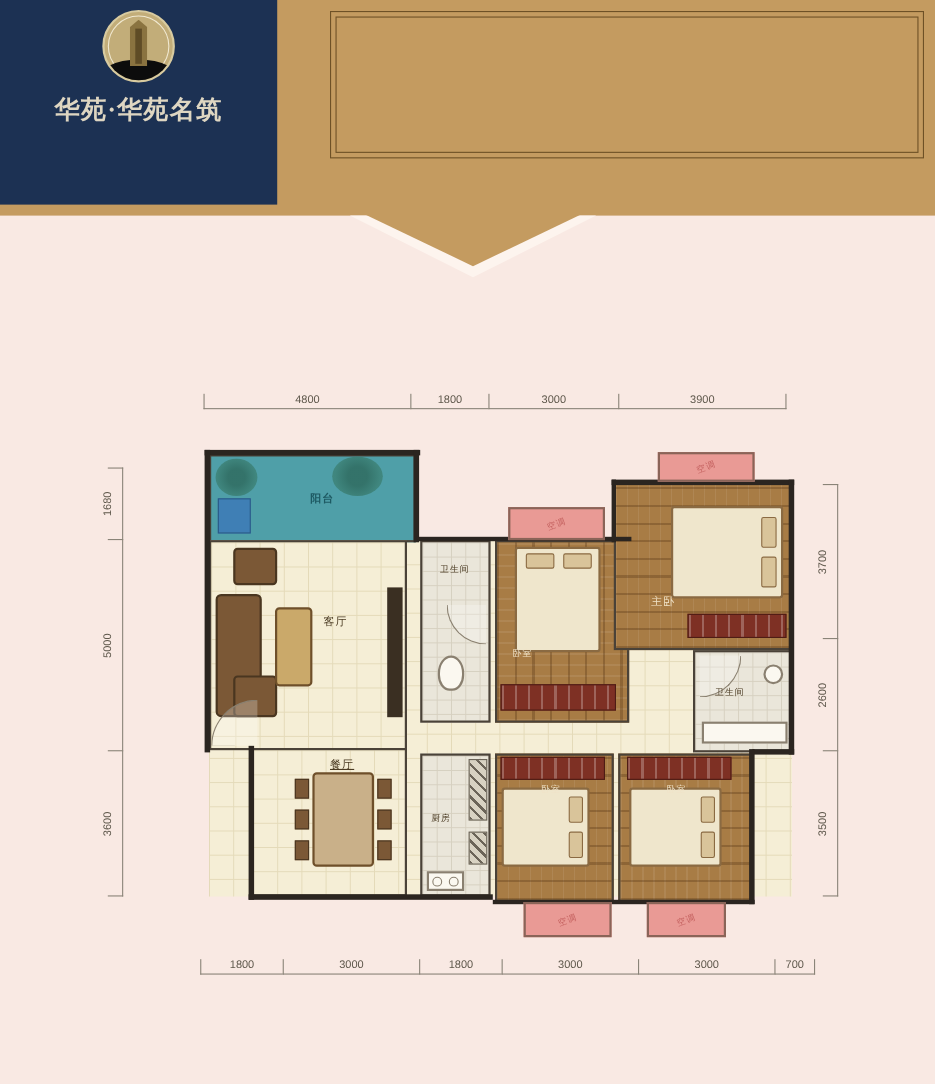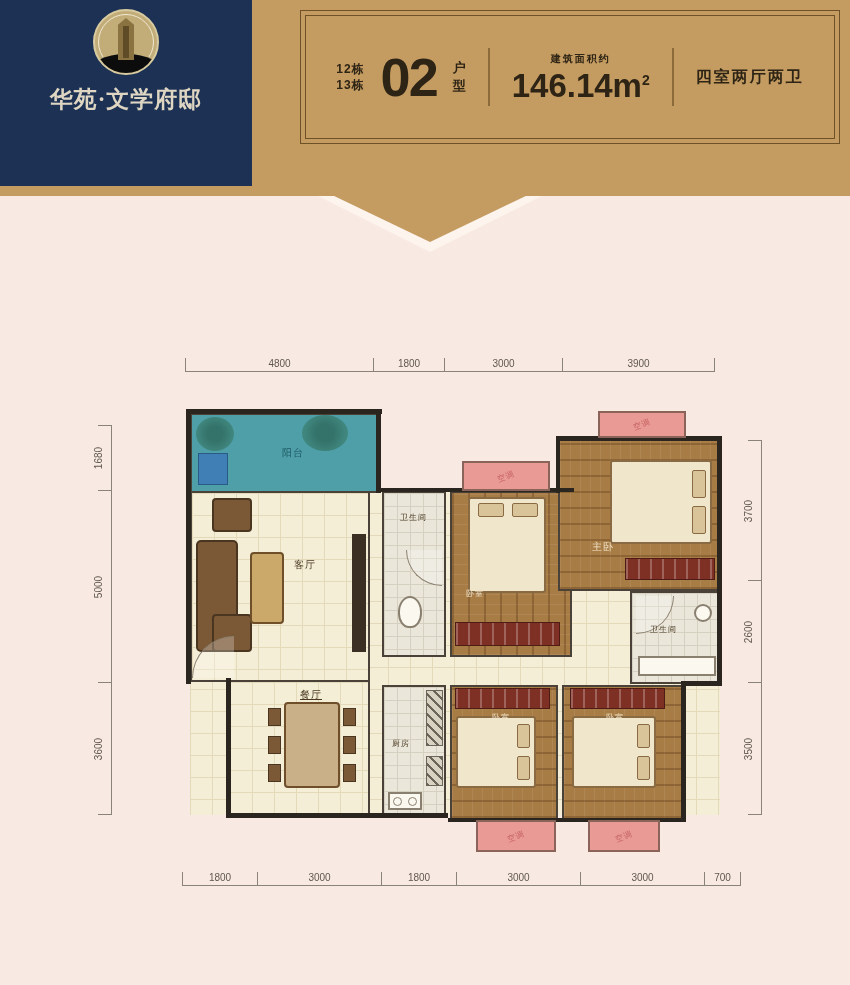--- a/index.html
+++ b/index.html
@@ -64,21 +64,21 @@
   .wood-h { background-color:#a87c45;
       background-image:repeating-linear-gradient(0deg, rgba(60,30,5,.25) 0 2px, transparent 2px 16px),
                        repeating-linear-gradient(90deg, rgba(255,255,255,.08) 0 1px, transparent 1px 10px); }
   .room { position:absolute; border:2px solid #4a4238; }
   .wall { position:absolute; background:#2b2520; }
   .bay { position:absolute; background:#e99a95; border:2px solid #8a6458;
       display:flex; align-items:center; justify-content:center; }
   .bay span { font-size:8px; color:#c4615f; transform:rotate(-20deg); letter-spacing:1px; }
   .room-label { position:absolute; font-size:10px; color:#4a3a22; letter-spacing:1px; z-index:30; }
   .room-label.small { font-size:8px; }
-  .room-label.on-teal { color:#1e5a63; }
+  .room-label.on-teal { color:#1e5a63;font-weight:bold; }
   .furn { position:absolute; }
   .bed { position:absolute; background:#efe6cc; border:2px solid #8a6a42; border-radius:3px; }
   .pillow { position:absolute; background:#d9c49a; border:1px solid #8a6a42; border-radius:2px; }
   .wardrobe { position:absolute; background:#7e3024; border:1px solid #4e1c14;
       background-image:repeating-linear-gradient(90deg, rgba(255,255,255,.25) 0 2px, transparent 2px 12px); }
   .stripe45 { background:#d8d2c2;
       background-image:repeating-linear-gradient(45deg, #6b6458 0 2px, transparent 2px 7px);
       border:1px solid #6b6458; position:absolute; }
   .arc { position:absolute; border:1px solid #8a8070; border-top:none; border-right:none;
       border-radius:0 0 0 100%; background:rgba(255,255,255,.25); }
@@ -97,45 +97,27 @@
 </style>
 </head>
 <body>
 
 <div class="page">
 
   <div class="banner"></div>
   <div class="banner-arrow-halo"></div>
   <div class="banner-arrow"></div>
   <div class="banner-frame"></div>
-  <div class="banner-content">
-    <div class="bld-col">
-      <span>12栋</span>
-      <span>13栋</span>
-    </div>
-    <div class="unit-num">02</div>
-    <div class="unit-suffix">
-      <span>户</span>
-      <span>型</span>
-    </div>
-    <div class="v-div"></div>
-    <div class="area-col">
-      <div class="area-label">建筑面积约</div>
-      <div class="area-value"><span>146.14m</span><sup>2</sup></div>
-    </div>
-    <div class="v-div"></div>
-    <div class="layout-text">四室两厅两卫</div>
-  </div>
 
   <div class="brand-panel">
     <div class="logo">
       <div class="logo-dark"></div>
       <div class="logo-building"></div>
     </div>
-    <div class="brand-title">华苑·文学府邸</div>
+    <div class="brand-title">华苑·华苑名筑</div>
   </div>
 
   <div class="tile" style="position:absolute;left:190px;top:491px;width:530px;height:324px;"></div>
 
   <div class="room" style="left:190px;top:413px;width:188px;height:80px;background:#4f9fa8;">
     <div style="position:absolute;left:4px;top:2px;width:38px;height:34px;border-radius:50%;background:radial-gradient(circle,#2f6b5f 30%,#3d8277 70%);opacity:.85;"></div>
     <div style="position:absolute;right:28px;top:0px;width:46px;height:36px;border-radius:50%;background:radial-gradient(circle,#2f6b5f 30%,#3d8277 70%);opacity:.85;"></div>
     <div style="position:absolute;left:6px;top:38px;width:30px;height:32px;background:#3f7fb5;border:1px solid #2a5a86;"></div>
   </div>
   <div class="room tile" style="left:190px;top:491px;width:180px;height:191px;"></div>

